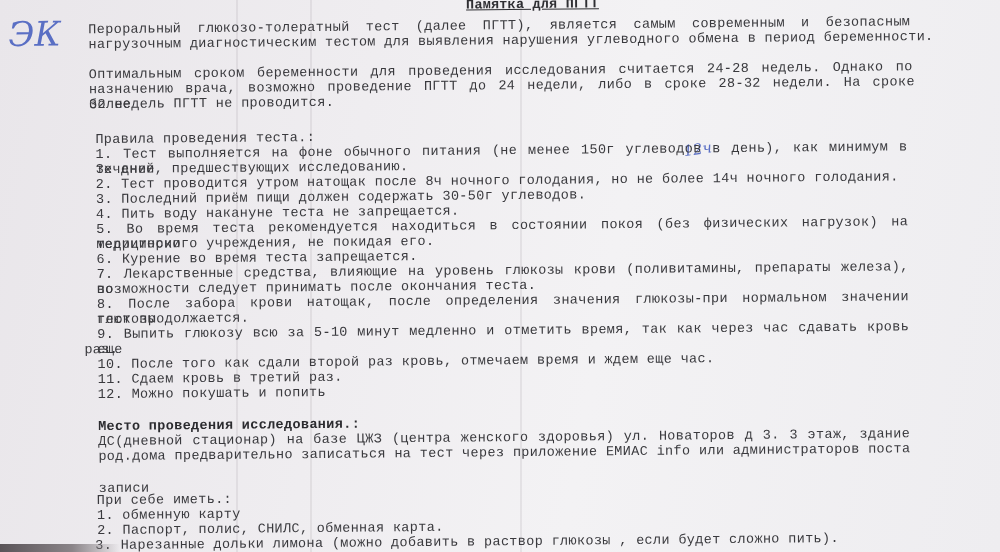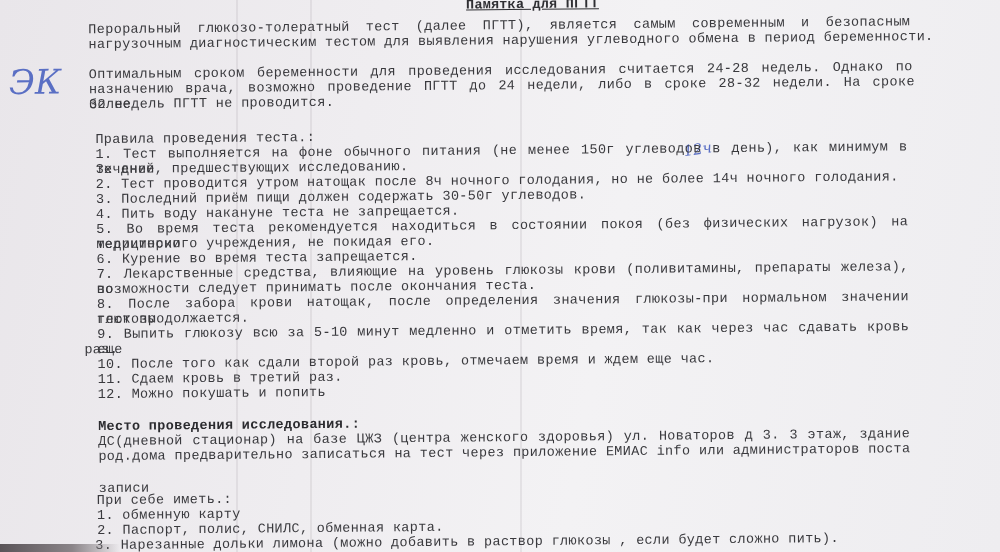--- a/index.html
+++ b/index.html
@@ -30,21 +30,21 @@
 </head>
 <body>
 
 <div class="fold" style="left:236px"></div>
 <div class="fold" style="left:310px"></div>
 <div class="fold" style="left:520px"></div>
 
 <div class="page">
   <div class="title">Памятка для ПГТТ</div>
 
-  <div class="hand" style="left:8px; top:14px; font-size:34px;margin-top:48px;">ЭК</div>
+  <div class="hand" style="left:8px; top:14px; font-size:34px;">ЭК</div>
   <div class="hand" style="left:682px; top:147px; font-size:15px; transform: rotate(-8deg);">12ч</div>
 
   <div class="line just" style="left:88px; top:23px; width:822px;">Пероральный глюкозо-толератный тест (далее ПГТТ), является самым современным и безопасным</div>
   <div class="line" style="left:88px; top:38px;">нагрузочным диагностическим тестом для выявления нарушения углеводного обмена в период беременности.</div>
 
   <div class="line just" style="left:88px; top:68px; width:824px;">Оптимальным сроком беременности для проведения исследования считается 24-28 недель. Однако по</div>
   <div class="line just" style="left:88px; top:83px; width:826px;">назначению врача, возможно проведение ПГТТ до 24 недели, либо в сроке 28-32 недели. На сроке более</div>
   <div class="line" style="left:88px; top:98px;">32 недель ПГТТ не проводится.</div>
 
   <div class="line" style="left:94px; top:133px;">Правила проведения теста.:</div>

